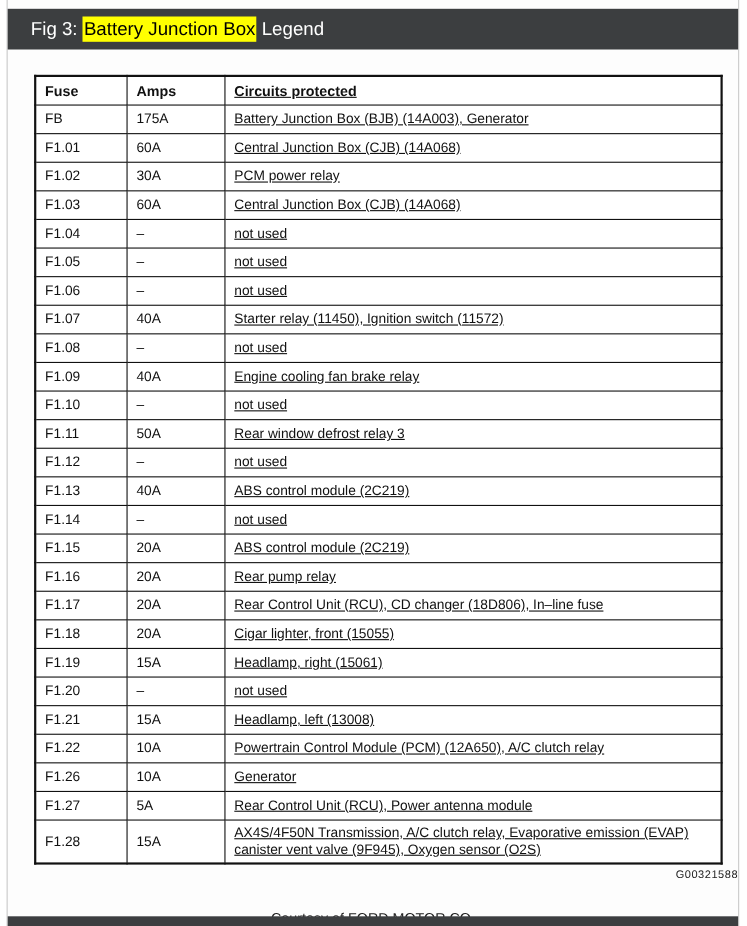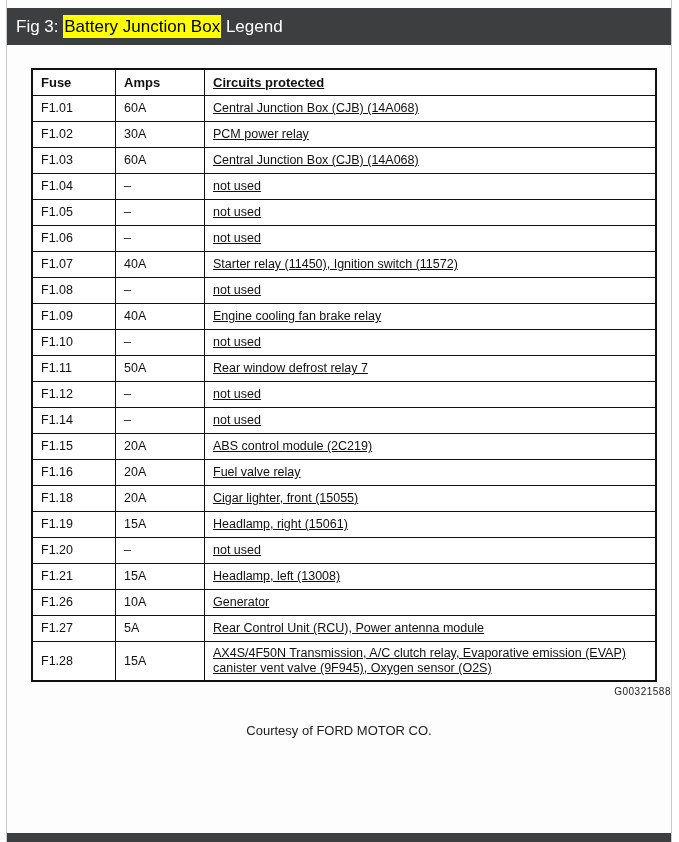--- a/index.html
+++ b/index.html
@@ -25,21 +25,21 @@
     border-right: 1px solid #c9c9c9;
     box-sizing: border-box;
   }
   .title-bar {
     margin-top: 8px;
     height: 37px;
     line-height: 37px;
     background: #3c3e40;
     color: #ffffff;
     font-size: 17px;
-    padding-left: 9px;
+    padding-left: 21px;
     white-space: pre;
   }
   .title-bar .hl {
     background: #ffff00;
     color: #000000;
     padding: 2px 1px;
   }
   table.fuse-table {
     border-collapse: collapse;
     table-layout: fixed;
@@ -99,20 +99,25 @@
   <table class="fuse-table">
     <thead>
       <tr>
         <th class="col-fuse">Fuse</th>
         <th class="col-amps">Amps</th>
         <th class="col-circuits">Circuits protected</th>
       </tr>
     </thead>
     <tbody>
         <tr>
+          <td class="col-fuse">FB</td>
+          <td class="col-amps">175A</td>
+          <td class="col-circuits">Battery Junction Box (BJB) (14A003), Generator</td>
+        </tr>
+        <tr>
           <td class="col-fuse">F1.01</td>
           <td class="col-amps">60A</td>
           <td class="col-circuits">Central Junction Box (CJB) (14A068)</td>
         </tr>
         <tr>
           <td class="col-fuse">F1.02</td>
           <td class="col-amps">30A</td>
           <td class="col-circuits">PCM power relay</td>
         </tr>
         <tr>
@@ -151,41 +156,51 @@
           <td class="col-circuits">Engine cooling fan brake relay</td>
         </tr>
         <tr>
           <td class="col-fuse">F1.10</td>
           <td class="col-amps">–</td>
           <td class="col-circuits">not used</td>
         </tr>
         <tr>
           <td class="col-fuse">F1.11</td>
           <td class="col-amps">50A</td>
-          <td class="col-circuits">Rear window defrost relay 7</td>
+          <td class="col-circuits">Rear window defrost relay 3</td>
         </tr>
         <tr>
           <td class="col-fuse">F1.12</td>
           <td class="col-amps">–</td>
           <td class="col-circuits">not used</td>
         </tr>
         <tr>
+          <td class="col-fuse">F1.13</td>
+          <td class="col-amps">40A</td>
+          <td class="col-circuits">ABS control module (2C219)</td>
+        </tr>
+        <tr>
           <td class="col-fuse">F1.14</td>
           <td class="col-amps">–</td>
           <td class="col-circuits">not used</td>
         </tr>
         <tr>
           <td class="col-fuse">F1.15</td>
           <td class="col-amps">20A</td>
           <td class="col-circuits">ABS control module (2C219)</td>
         </tr>
         <tr>
           <td class="col-fuse">F1.16</td>
           <td class="col-amps">20A</td>
-          <td class="col-circuits">Fuel valve relay</td>
+          <td class="col-circuits">Rear pump relay</td>
+        </tr>
+        <tr>
+          <td class="col-fuse">F1.17</td>
+          <td class="col-amps">20A</td>
+          <td class="col-circuits">Rear Control Unit (RCU), CD changer (18D806), In–line fuse</td>
         </tr>
         <tr>
           <td class="col-fuse">F1.18</td>
           <td class="col-amps">20A</td>
           <td class="col-circuits">Cigar lighter, front (15055)</td>
         </tr>
         <tr>
           <td class="col-fuse">F1.19</td>
           <td class="col-amps">15A</td>
           <td class="col-circuits">Headlamp, right (15061)</td>
@@ -194,20 +209,25 @@
           <td class="col-fuse">F1.20</td>
           <td class="col-amps">–</td>
           <td class="col-circuits">not used</td>
         </tr>
         <tr>
           <td class="col-fuse">F1.21</td>
           <td class="col-amps">15A</td>
           <td class="col-circuits">Headlamp, left (13008)</td>
         </tr>
         <tr>
+          <td class="col-fuse">F1.22</td>
+          <td class="col-amps">10A</td>
+          <td class="col-circuits">Powertrain Control Module (PCM) (12A650), A/C clutch relay</td>
+        </tr>
+        <tr>
           <td class="col-fuse">F1.26</td>
           <td class="col-amps">10A</td>
           <td class="col-circuits">Generator</td>
         </tr>
         <tr>
           <td class="col-fuse">F1.27</td>
           <td class="col-amps">5A</td>
           <td class="col-circuits">Rear Control Unit (RCU), Power antenna module</td>
         </tr>
         <tr>

